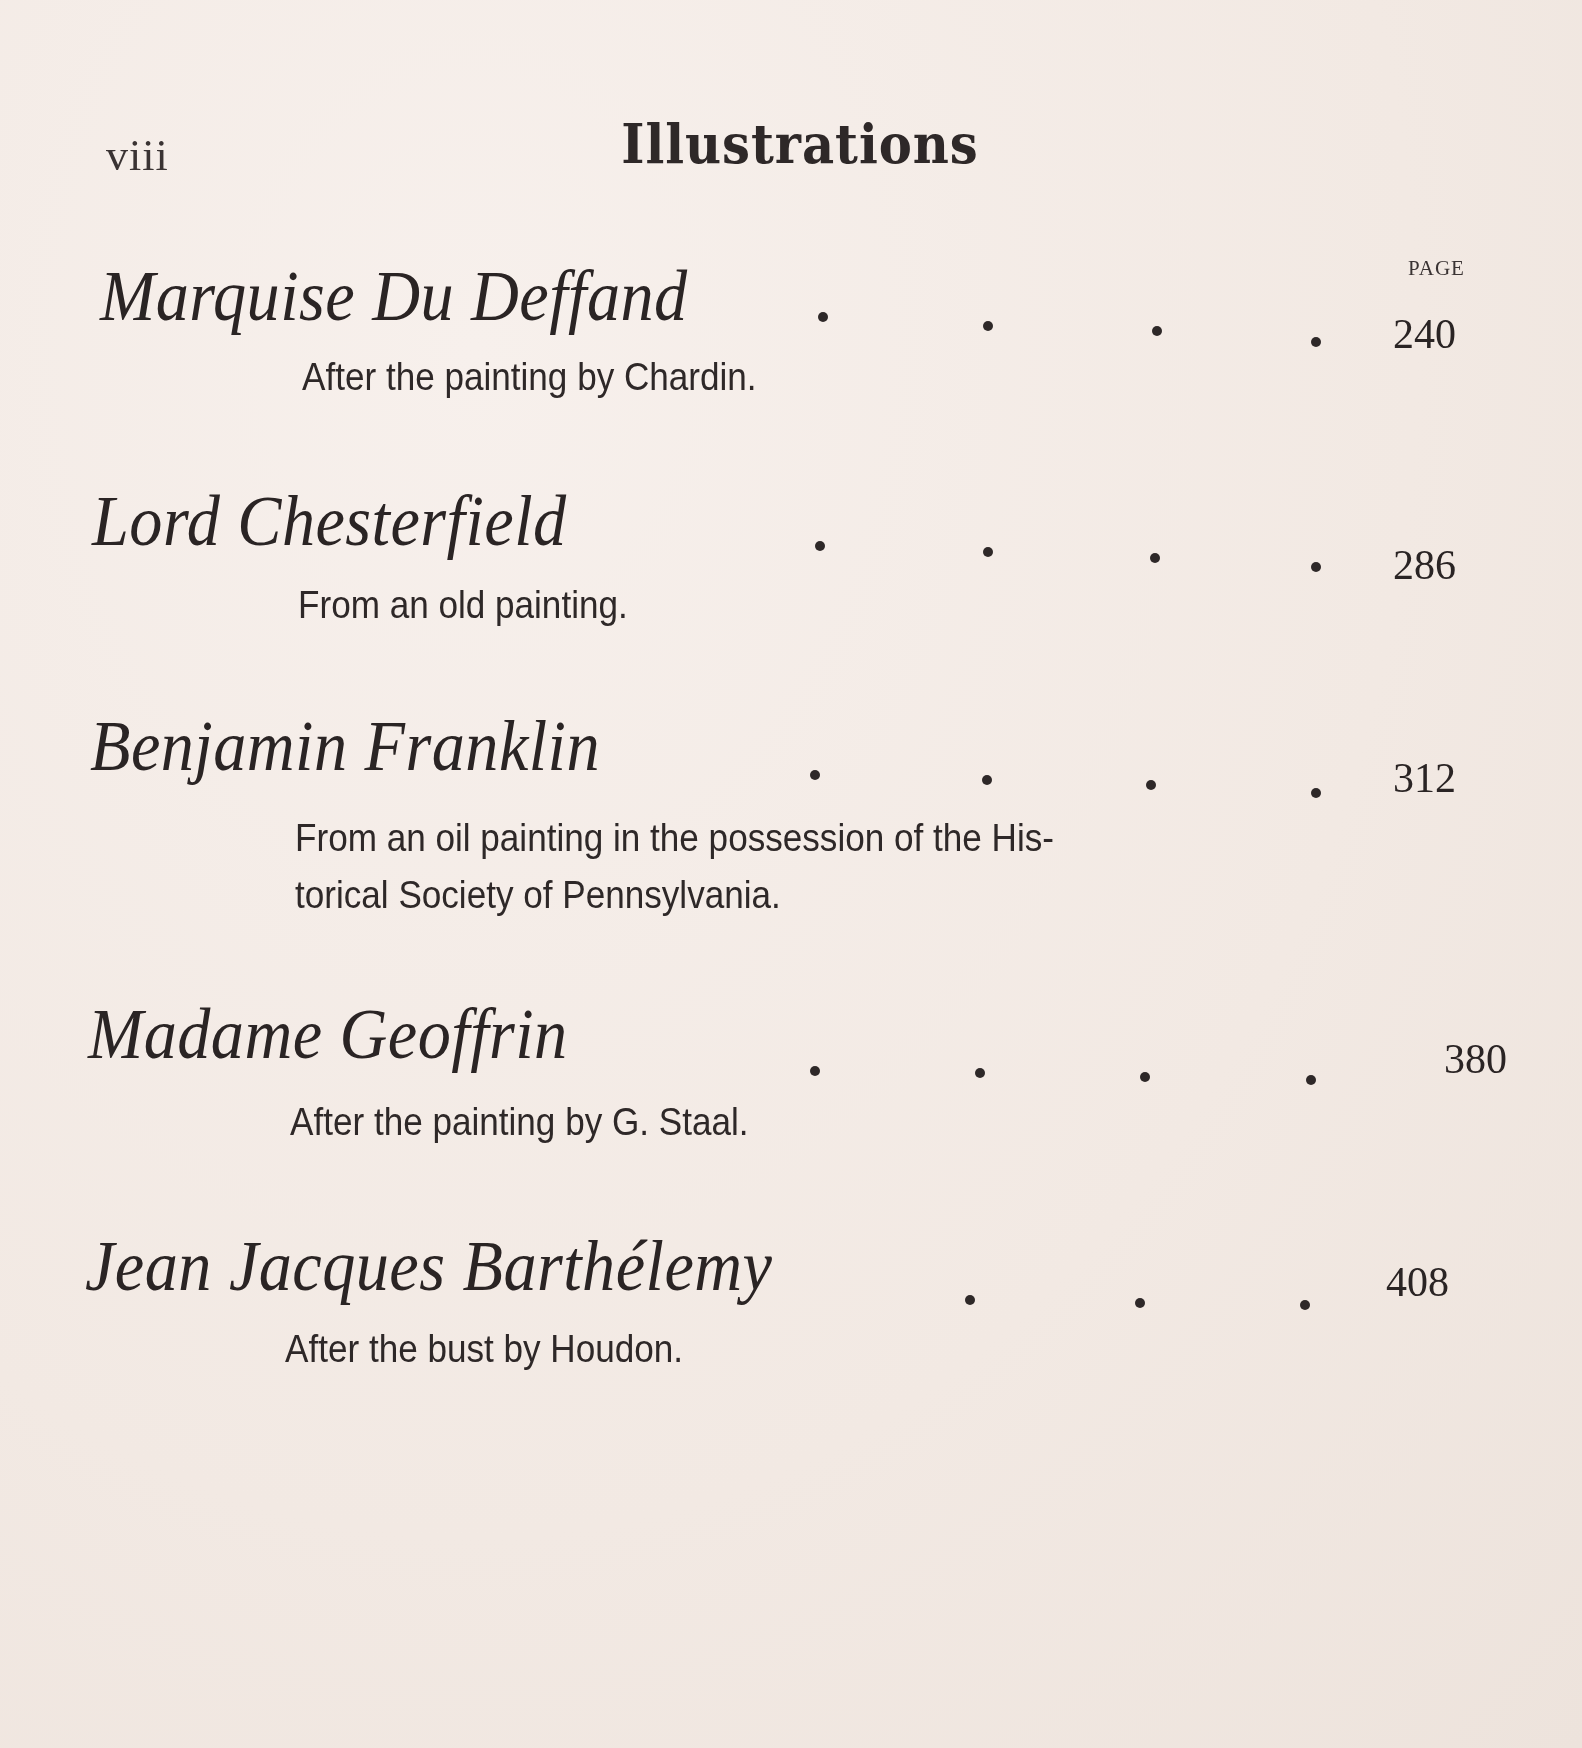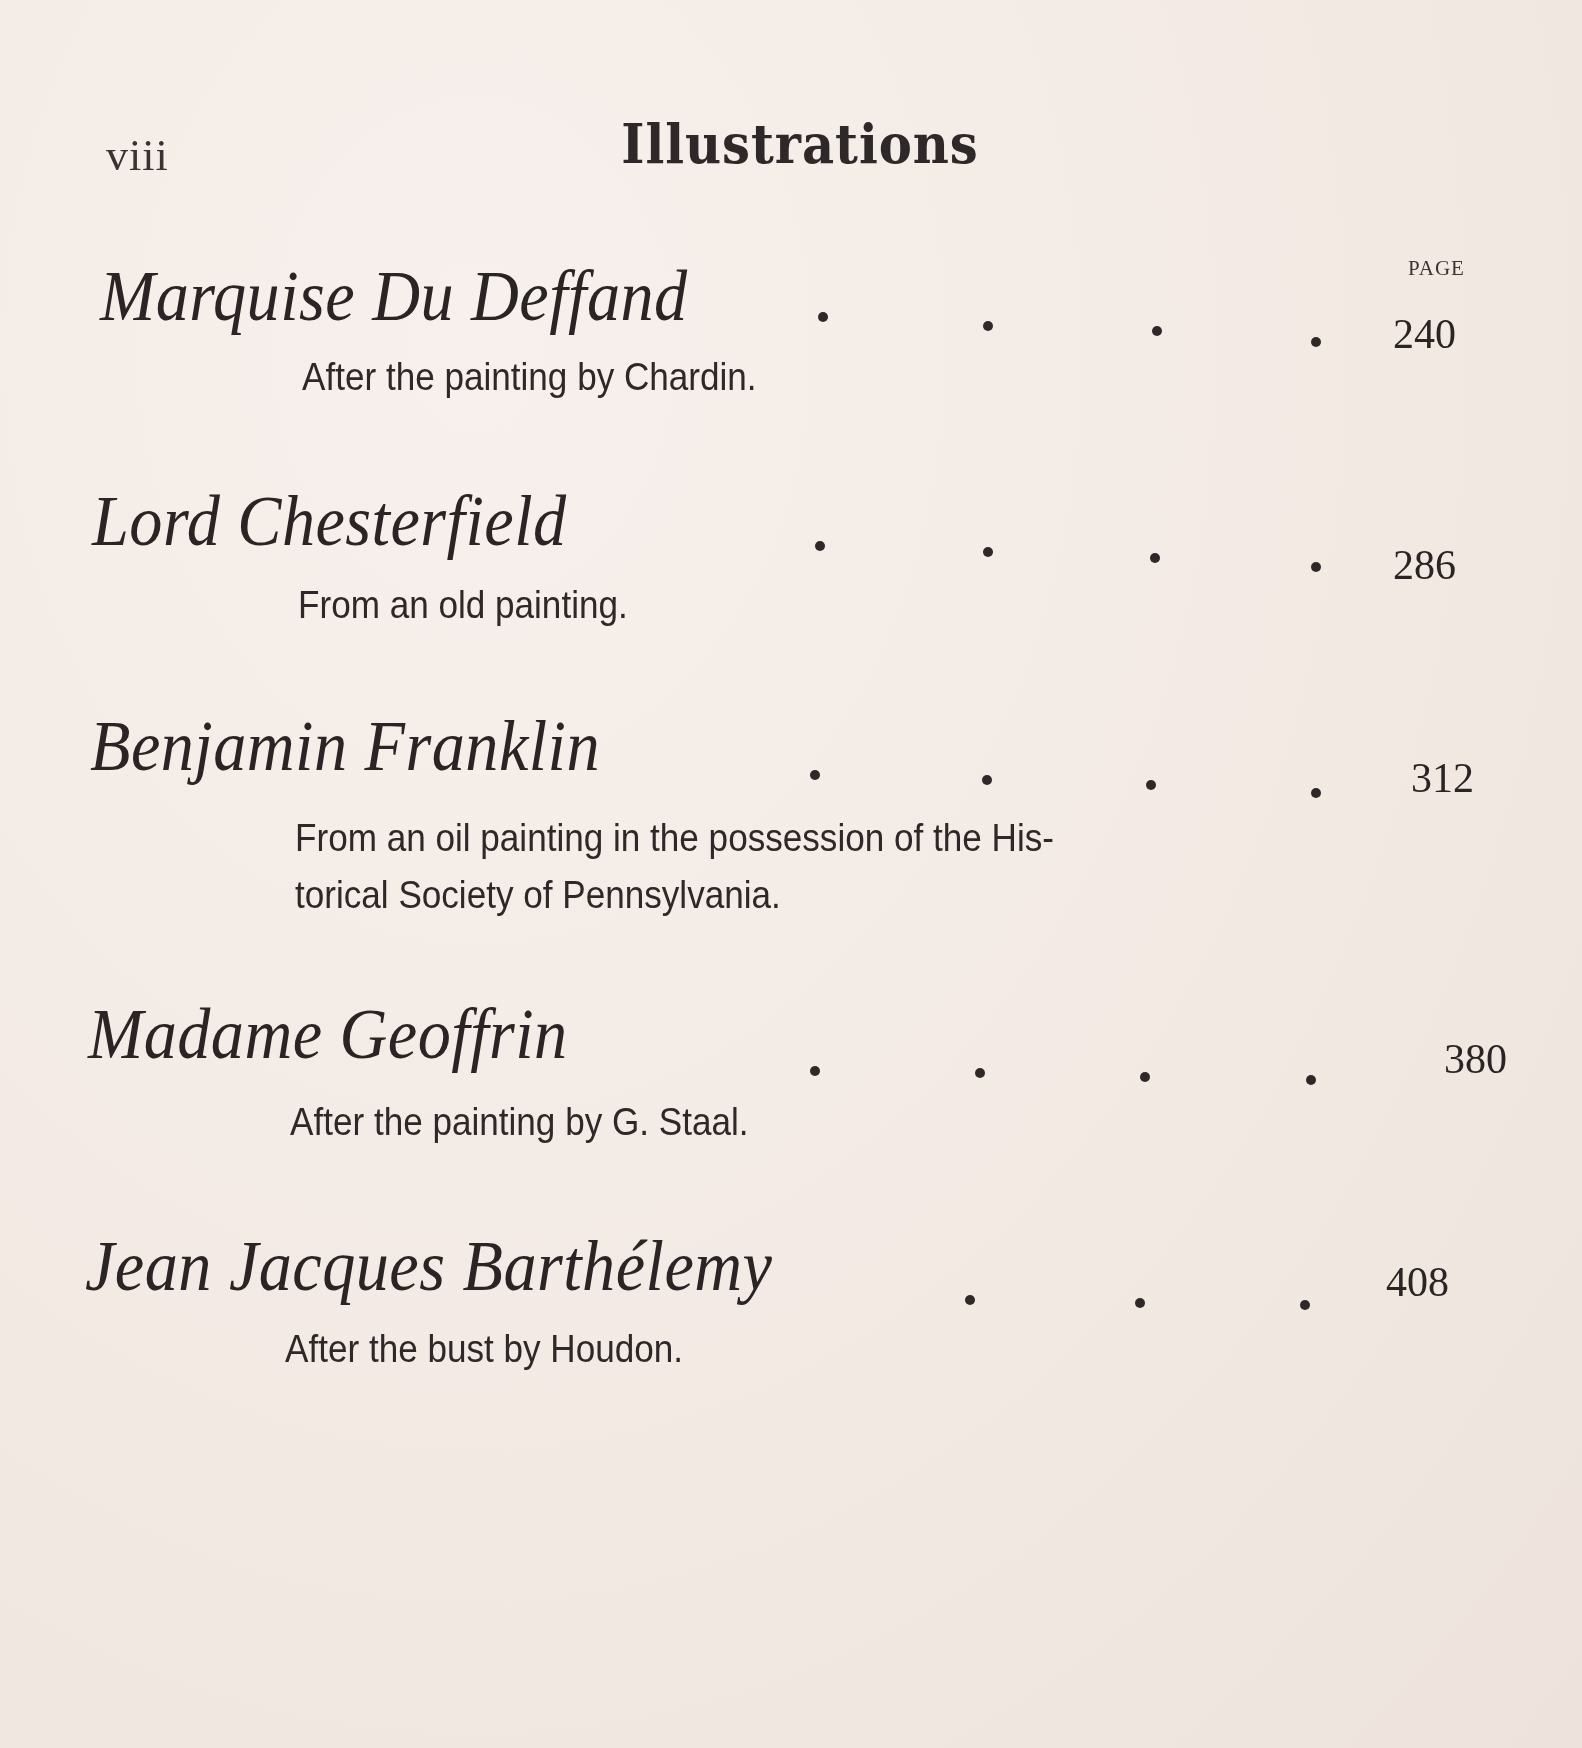--- a/index.html
+++ b/index.html
@@ -77,21 +77,21 @@
     <div class="page-num" style="left:1393px;top:541px;">286</div>
     <div class="caption" style="left:298px;top:583px;">From an old painting.</div>
   </div>
 
   <div class="entry">
     <div class="entry-title" style="left:90px;top:705px;">Benjamin Franklin</div>
     <div class="leader-dot" style="left:810px;top:770px;"></div>
     <div class="leader-dot" style="left:982px;top:775px;"></div>
     <div class="leader-dot" style="left:1146px;top:780px;"></div>
     <div class="leader-dot" style="left:1311px;top:788px;"></div>
-    <div class="page-num" style="left:1393px;top:754px;margin-left:18px;">312</div>
+    <div class="page-num" style="left:1393px;top:754px;">312</div>
     <div class="caption" style="left:295px;top:816px;">From an oil painting in the possession of the His-</div>
     <div class="caption" style="left:295px;top:873px;">torical Society of Pennsylvania.</div>
   </div>
 
   <div class="entry">
     <div class="entry-title" style="left:88px;top:993px;">Madame Geoffrin</div>
     <div class="leader-dot" style="left:810px;top:1066px;"></div>
     <div class="leader-dot" style="left:975px;top:1068px;"></div>
     <div class="leader-dot" style="left:1140px;top:1072px;"></div>
     <div class="leader-dot" style="left:1306px;top:1075px;"></div>

